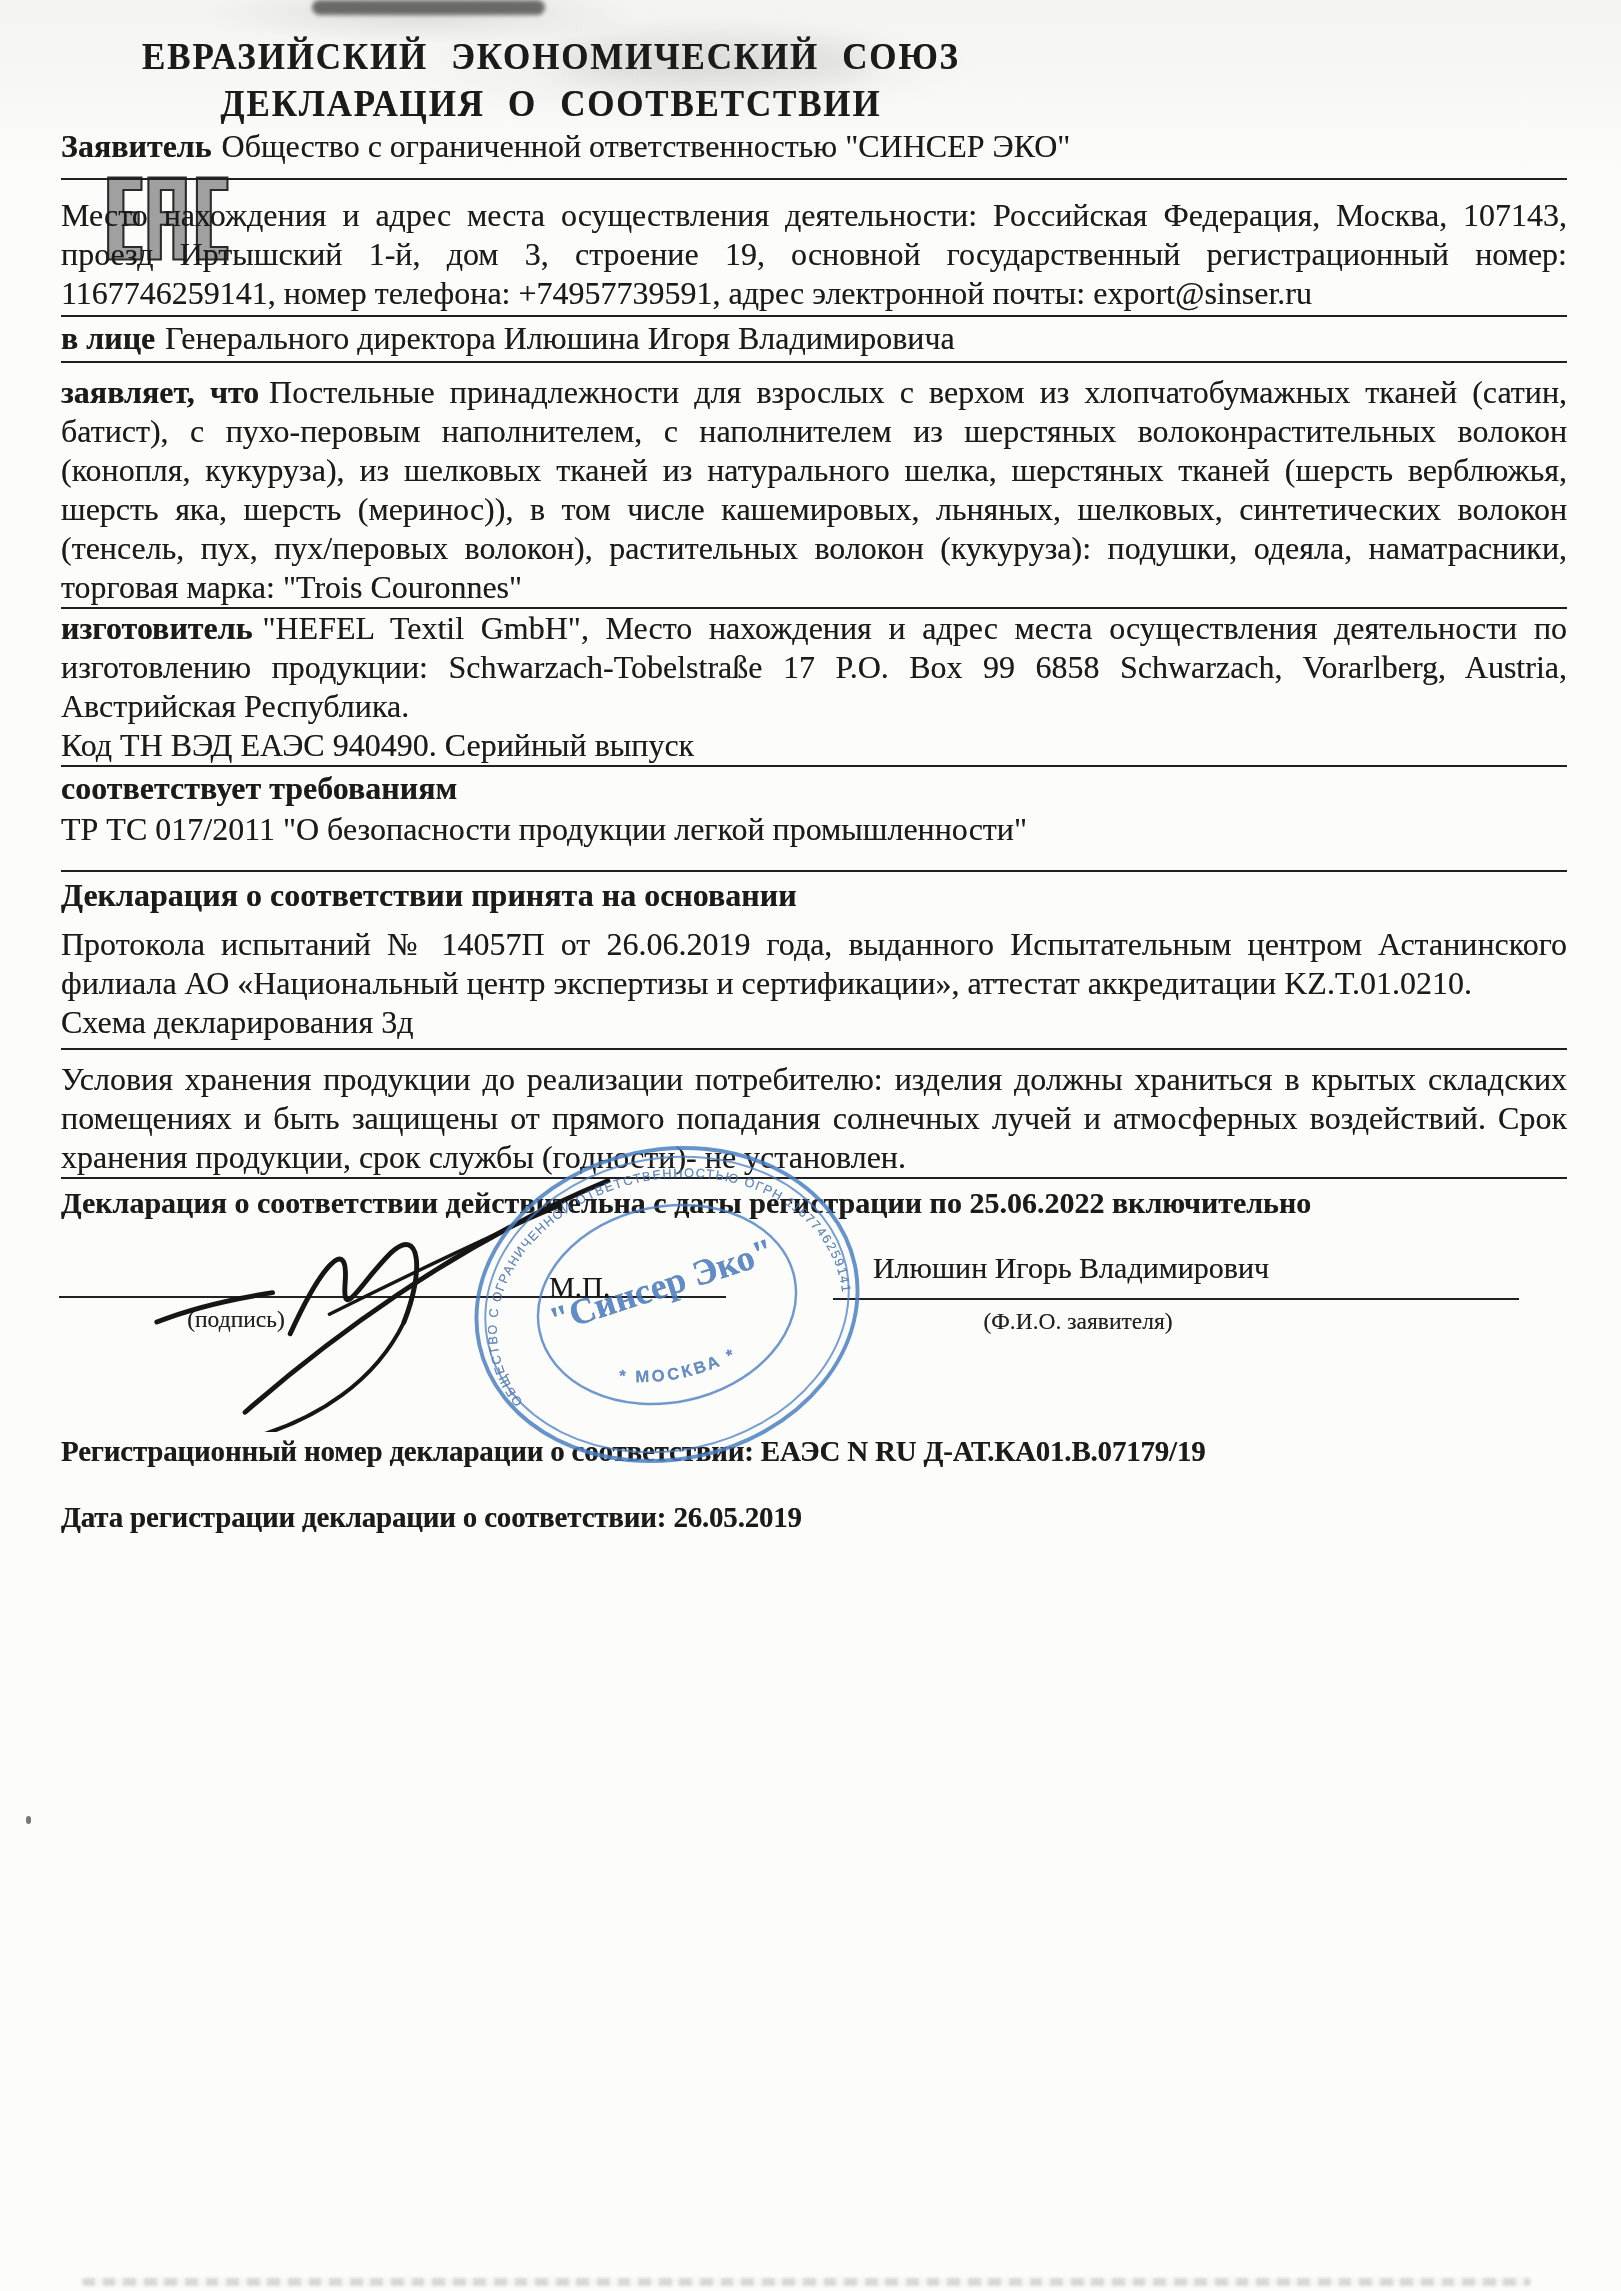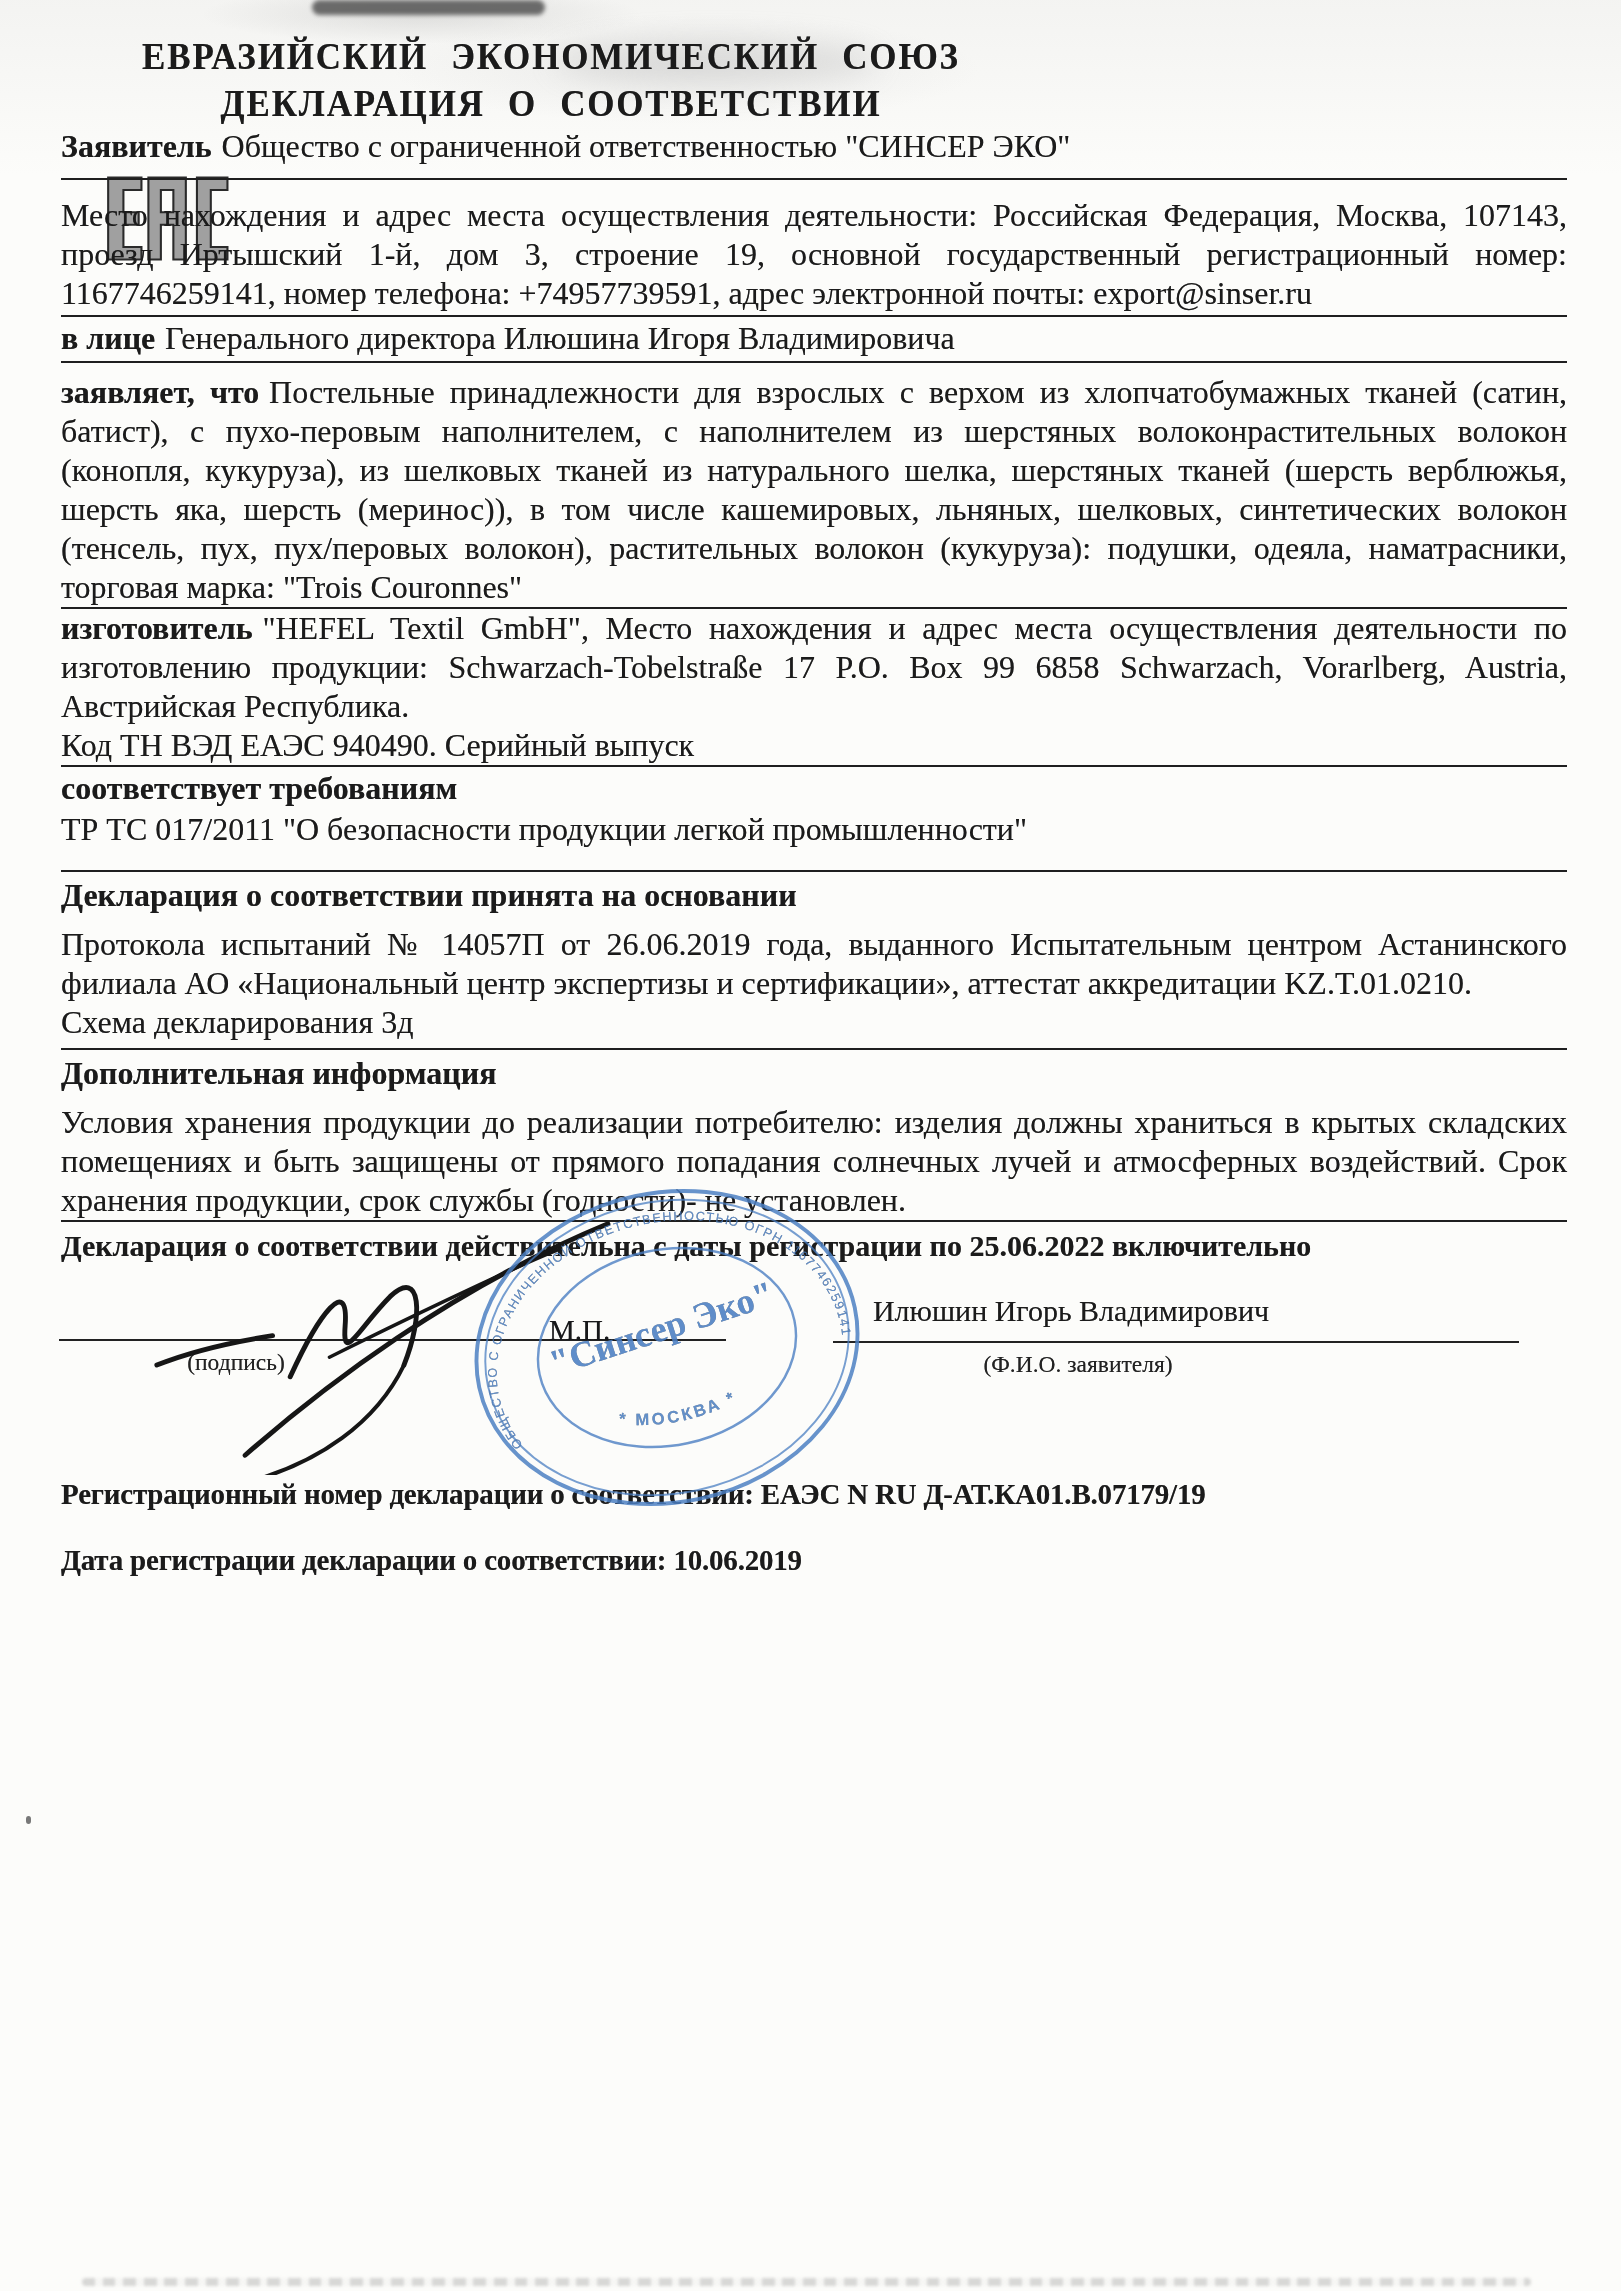--- a/index.html
+++ b/index.html
@@ -111,21 +111,20 @@
     <div class="line1" style="margin-top:2px;">ТР ТС 017/2011 "О безопасности продукции легкой промышленности"</div>
 
     <div class="rule" style="margin-top:21.6px;"></div>
 
     <div class="boldline" style="margin-top:4px;">Декларация о соответствии принята на основании</div>
     <div class="para" style="margin-top:9.8px;">Протокола испытаний № 14057П от 26.06.2019 года, выданного Испытательным центром Астанинского филиала АО «Национальный центр экспертизы и сертификации», аттестат аккредитации KZ.T.01.0210.</div>
     <div class="line1">Схема декларирования 3д</div>
 
     <div class="rule" style="margin-top:5.9px;"></div>
 
-    <div class="boldline" style="margin-top:3.9px;">Дополнительная информация</div>
     <div class="para" style="margin-top:9.8px;">Условия хранения продукции до реализации потребителю: изделия должны храниться в крытых складских помещениях и быть защищены от прямого попадания солнечных лучей и атмосферных воздействий. Срок хранения продукции, срок службы (годности)- не установлен.</div>
 
     <div class="rule thin"></div>
 
     <div class="boldline nowrap" style="margin-top:3.9px; font-size:30px;">Декларация о соответствии действительна с даты регистрации по 25.06.2022 включительно</div>
 
     <div class="sigrow">
 
       <svg class="signature" viewBox="0 0 620 270" aria-hidden="true">
         <g fill="none" stroke="#161616" stroke-width="5" stroke-linecap="round">
@@ -166,21 +165,21 @@
       <div class="caption" style="left:821px; top:86px; width:392px;">(Ф.И.О. заявителя)</div>
     </div>
 
     <div class="footerline nowrap">
       <span>Регистрационный номер декларации о соответствии:</span>
       <span>ЕАЭС N RU Д-АТ.КА01.В.07179/19</span>
     </div>
 
     <div class="footerline nowrap" style="margin-top:27.4px;">
       <span>Дата регистрации декларации о соответствии:</span>
-      <span>10.06.2019</span>
+      <span>26.05.2019</span>
     </div>
 
   </div>
 
   <div class="dot-artifact"></div>
   <div class="bottom-strip"></div>
 </div>
 
 
 </body></html>

